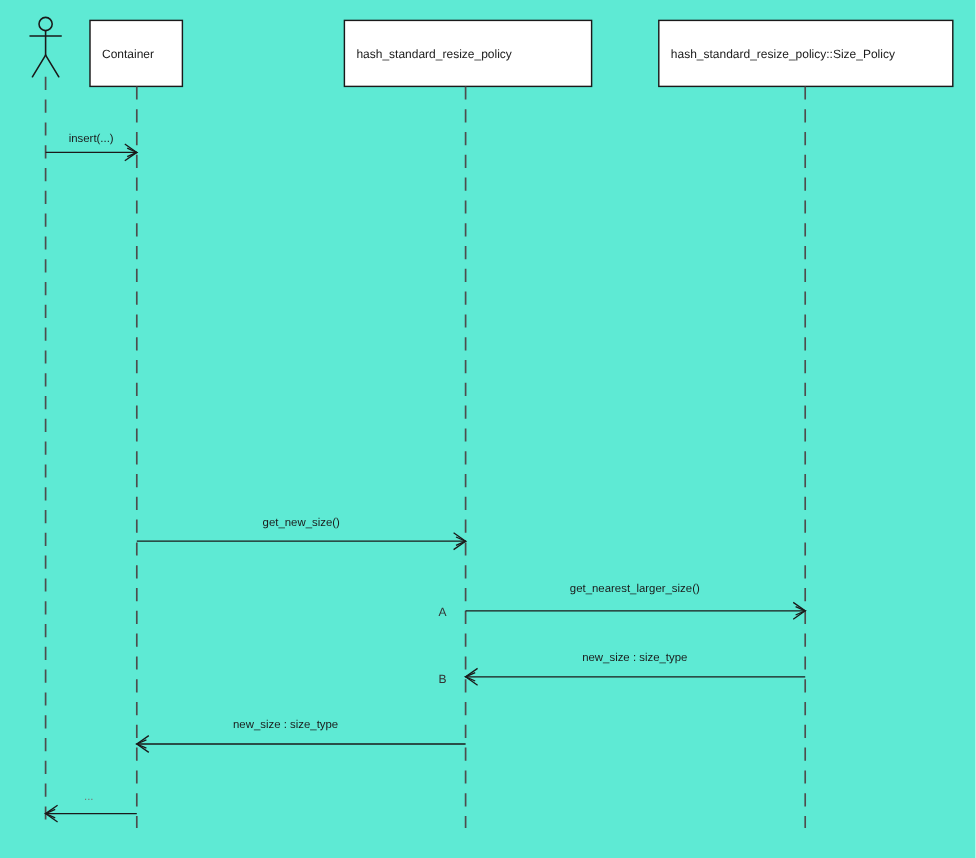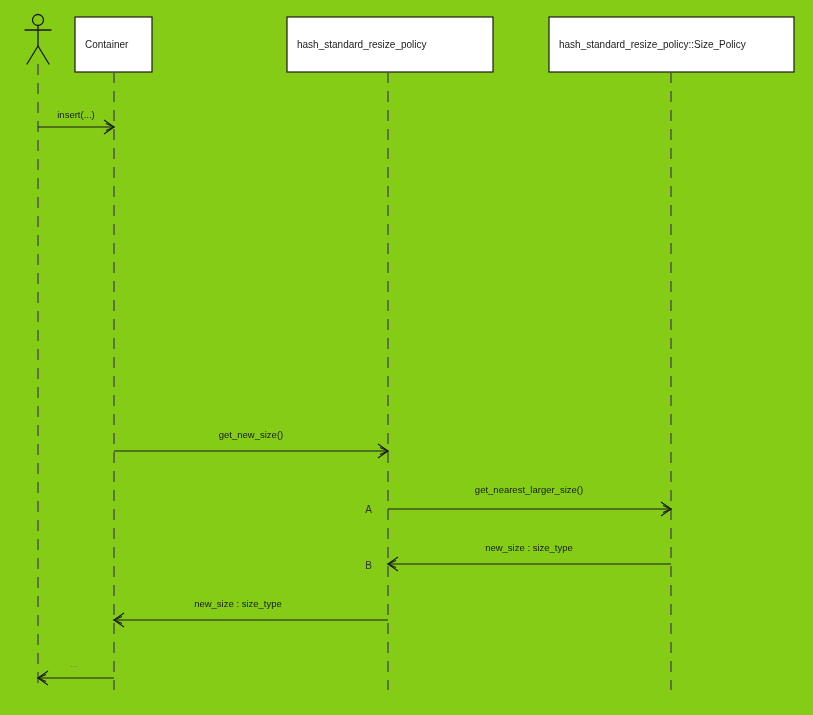--- a/index.html
+++ b/index.html
@@ -11,21 +11,21 @@
   body {
     font-family: "Liberation Sans", sans-serif;
     width: 813px;
     height: 715px;
     overflow: hidden;
   }
   #diagram-root {
     position: relative;
     width: 813px;
     height: 715px;
-    background: #84cc16;
+    background: #5eead4;
   }
   svg#sequence-canvas {
     display: block;
     width: 813px;
     height: 715px;
   }
   .lifeline-box {
     fill: #ffffff;
     stroke: #1a1a1a;
     stroke-width: 1.2;

